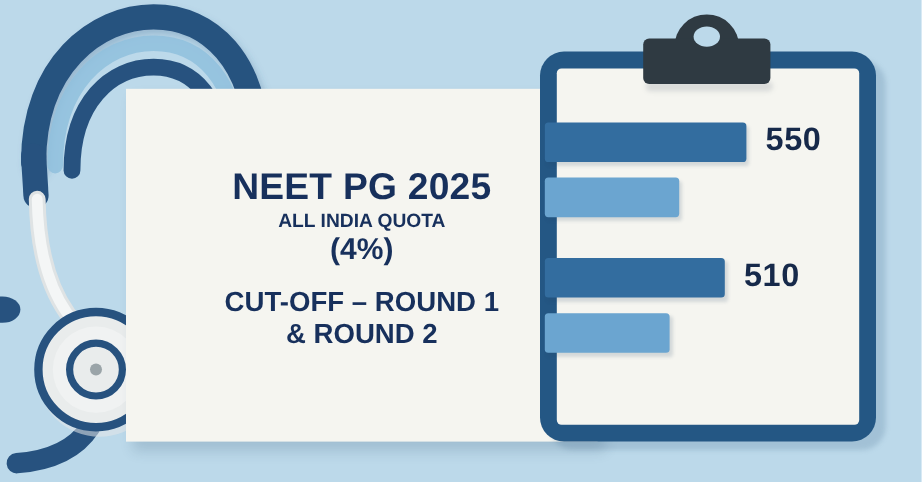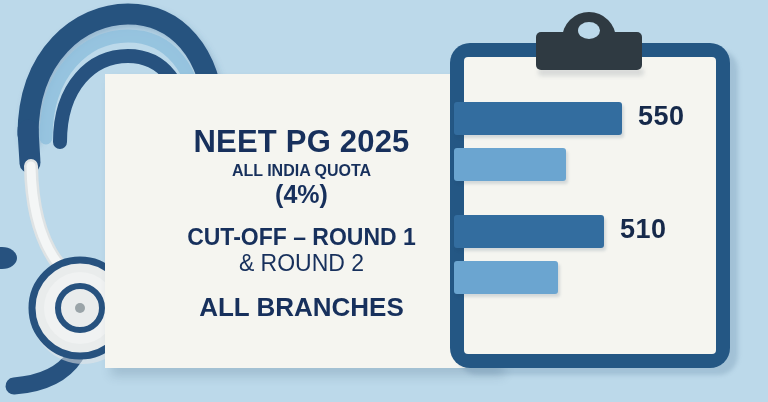--- a/index.html
+++ b/index.html
@@ -81,21 +81,21 @@
   }
   .line-round {
     font-size: 23px;
     font-weight: bold;
     line-height: 1.15;
     white-space: nowrap;
     text-align: right;
   }
   .line-round2 {
     font-size: 23px;
-    font-weight: normal;
+    font-weight: bold;
     line-height: 1.15;
     margin-bottom: 16px;
   }
   .line-branches {
     font-size: 26px;
     font-weight: bold;
     line-height: 1.1;
     white-space: nowrap;
   }
 
@@ -236,21 +236,20 @@
     <circle cx="80" cy="308" r="5" fill="#9aa4a8"></circle>
   </svg>
 
   <div class="card">
     <div class="card-text">
       <div class="line-title">NEET PG 2025</div>
       <div class="line-sub">ALL INDIA QUOTA</div>
       <div class="line-sub2">(4%)</div>
       <div class="line-round">CUT-OFF – ROUND 1</div>
       <div class="line-round2">&amp; ROUND 2</div>
-      <div class="line-branches">ALL BRANCHES</div>
     </div>
   </div>
 
   <div class="clipboard-shadow"></div>
   <div class="clipboard">
     <div class="clipboard-inner"></div>
   </div>
   <div class="clip-shadow"></div>
   <div class="clip-top"></div>
   <div class="clip"></div>

